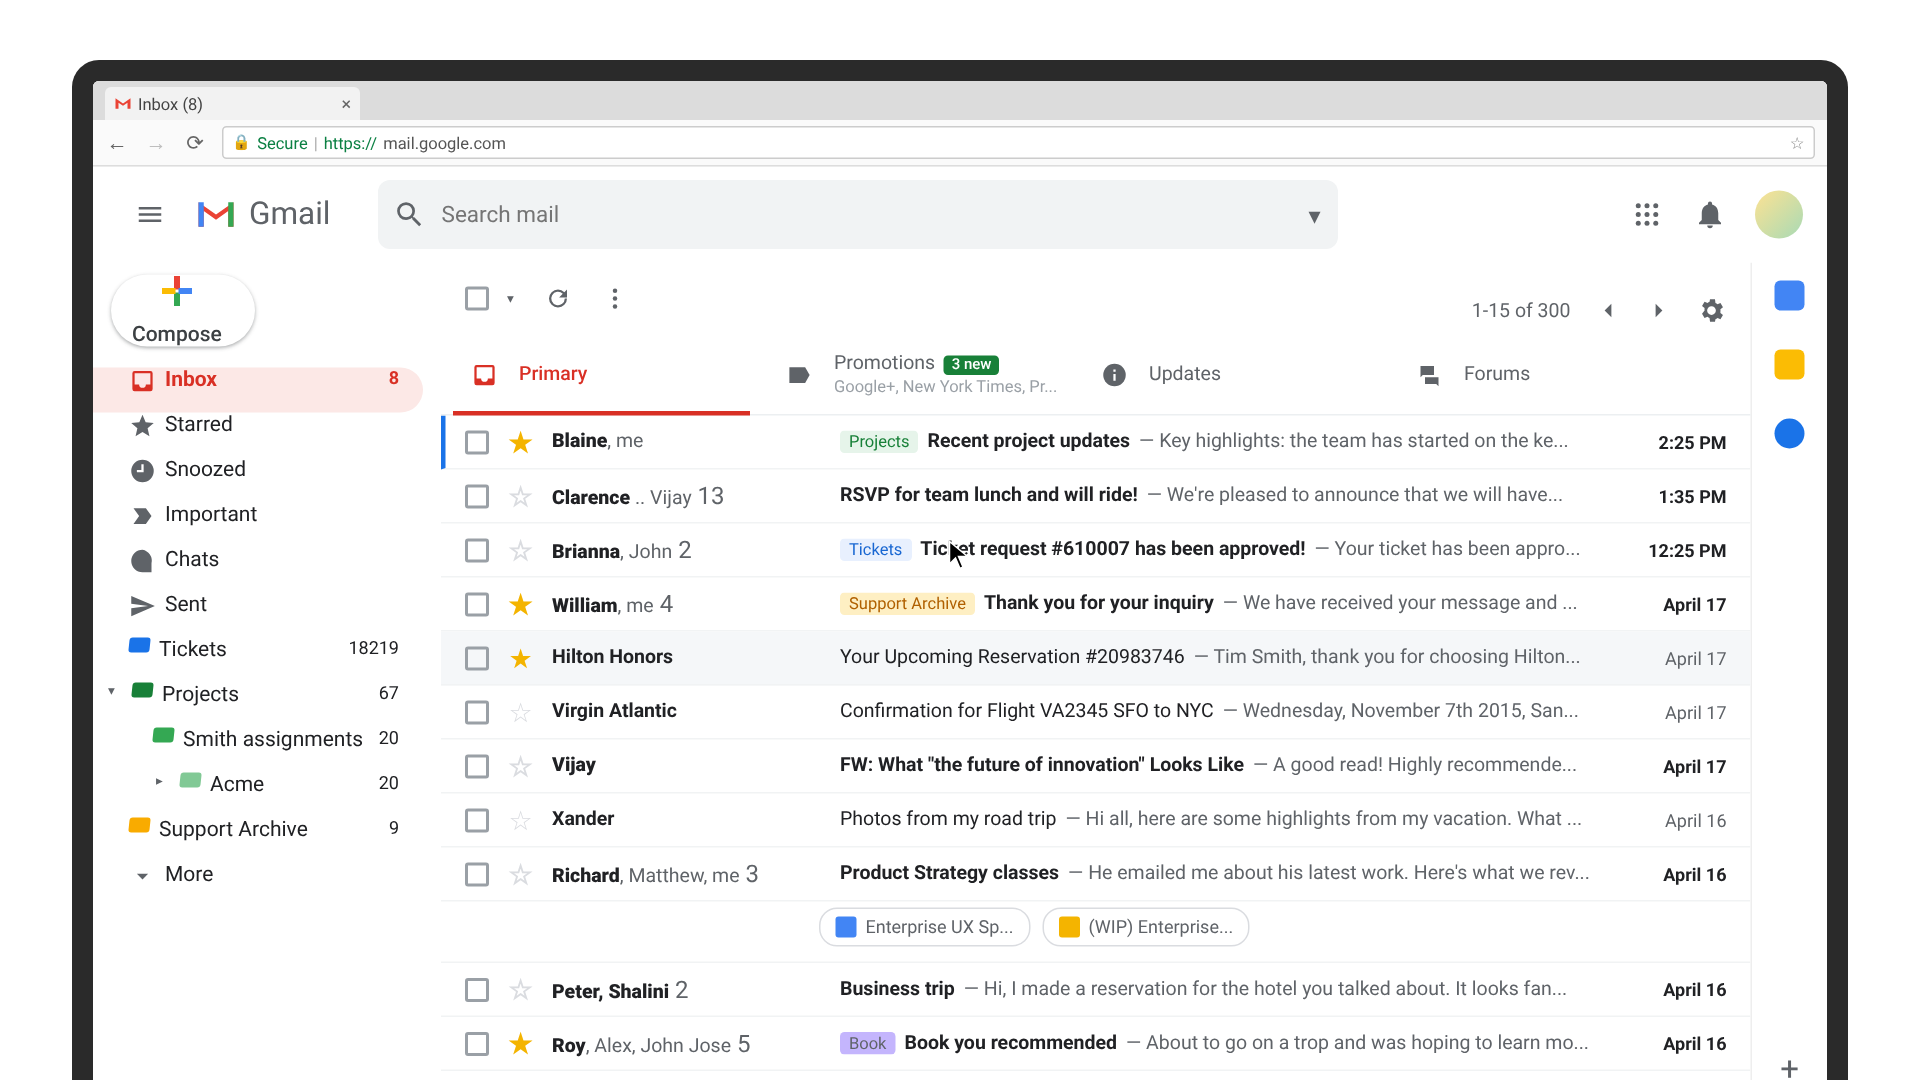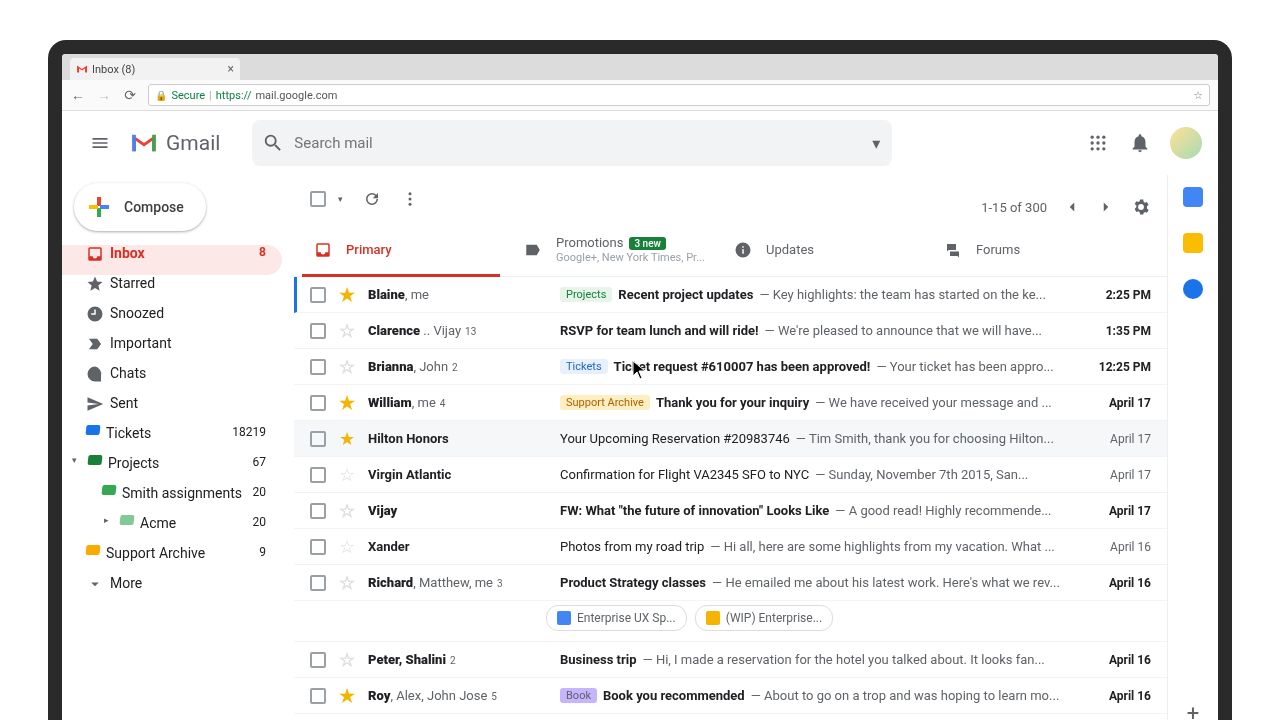--- a/index.html
+++ b/index.html
@@ -27,21 +27,21 @@
 .logo-text { font-size: 21px; color: #5f6368; font-weight: 400; }
 .search-box { flex: 0 0 640px; height: 46px; background: #f1f3f4; border-radius: 8px; display: flex; align-items: center; padding: 0 10px; color: #5f6368; position: relative; }
 .search-box input { border: none; background: transparent; flex: 1; font-size: 15px; color: #202124; outline: none; padding-left: 10px; }
 .search-box .dropdown { position: absolute; right: 12px; color: #5f6368; cursor: pointer; }
 .appbar-right { margin-left: auto; display: flex; align-items: center; gap: 18px; }
 .appbar-icon { color: #5f6368; width: 24px; height: 24px; display: flex; align-items: center; justify-content: center; cursor: pointer; }
 .avatar { width: 32px; height: 32px; border-radius: 50%; background: linear-gradient(135deg,#fde293,#a8dab5); cursor: pointer; }
 
 .body-row { flex: 1; display: flex; overflow: hidden; }
 .sidebar { width: 232px; padding-top: 8px; }
-.compose { margin: 0 0 14px 12px; height: 48px; padding: 0 22px 0 14px; border-radius: 24px; box-shadow: 0 1px 3px rgba(60,64,67,.3), 0 1px 2px rgba(60,64,67,.15); display: inline-flex; align-items: center; gap: 14px; background: #fff; cursor: pointer; font-size: 14px; color: #3c4043; font-weight: 500; }
+.compose { margin: 0 0 14px 12px; height: 48px; padding: 0 22px 0 14px; border-radius: 24px; box-shadow: 0 1px 3px rgba(60,64,67,.3), 0 1px 2px rgba(60,64,67,.15); display: inline-flex; align-items: center; gap: 14px; background: #fff; cursor: pointer; font-size: 14px; color: #3c4043; font-weight: 500; flex-direction: column; }
 .plus-icon { width: 22px; height: 22px; position: relative; }
 .plus-icon::before, .plus-icon::after { content: ''; position: absolute; background: #5f6368; }
 .plus-icon::before { left: 9px; top: 1px; width: 4px; height: 9px; background: #ea4335; }
 .plus-icon::after { left: 1px; top: 9px; width: 9px; height: 4px; background: #fbbc04; }
 .plus-icon .pb { position: absolute; left: 9px; top: 12px; width: 4px; height: 9px; background: #34a853; }
 .plus-icon .pr { position: absolute; left: 12px; top: 9px; width: 9px; height: 4px; background: #4285f4; }
 .nav-item { height: 30px; display: flex; align-items: flex-start; padding: 0 16px 0 24px; font-size: 14px; color: #202124; cursor: pointer; border-radius: 0 16px 16px 0; gap: 6px; margin-right: 12px; }
 .nav-item.active { background: #fce8e6; color: #d93025; font-weight: 700; }
 .nav-item .count { margin-left: auto; font-size: 12px; }
 .nav-item.active .count { color: #d93025; }
@@ -72,21 +72,21 @@
 .row { display: flex; align-items: center; height: 36px; padding: 0 16px; border-bottom: 1px solid #f1f3f4; font-size: 13px; gap: 12px; cursor: pointer; position: relative; }
 .row.unread { font-weight: 700; }
 .row.unread .snippet { font-weight: 400; }
 .row.sel { border-left: 3px solid #1a73e8; padding-left: 13px; }
 .row.hl { background: #f5f7f9; }
 .row .cb { width: 16px; height: 16px; border: 2px solid #9aa0a6; border-radius: 2px; flex-shrink: 0; }
 .row .star { color: #dadce0; font-size: 18px; flex-shrink: 0; width: 18px; text-align: center; }
 .row .star.on { color: #f4b400; }
 .row .sender { width: 180px; flex-shrink: 0; white-space: nowrap; overflow: hidden; text-overflow: ellipsis; color: #202124; }
 .row .sender .light { font-weight: 400; color: #5f6368; }
-.row .sender .n { font-weight: 400; color: #5f6368; font-size: 10px; margin-left: 4px; }
+.row .sender .n { font-weight: 400; color: #5f6368; font-size: 16px; margin-left: 4px; }
 .row .content { flex: 1; white-space: nowrap; overflow: hidden; text-overflow: ellipsis; color: #202124; display: flex; align-items: center; gap: 6px; }
 .row .tag { font-size: 11px; padding: 1px 6px; border-radius: 3px; font-weight: 400; flex-shrink: 0; }
 .row .subj { flex-shrink: 0; }
 .row .snippet { color: #5f6368; overflow: hidden; text-overflow: ellipsis; }
 .row .date { width: 66px; text-align: right; flex-shrink: 0; font-size: 12px; color: #5f6368; }
 .row.unread .date { color: #202124; font-weight: 700; }
 
 .attachments { padding: 4px 16px 10px 252px; display: flex; gap: 8px; border-bottom: 1px solid #f1f3f4; }
 .chip { border: 1px solid #dadce0; border-radius: 12px; height: 26px; display: flex; align-items: center; padding: 0 10px; font-size: 12px; color: #5f6368; gap: 6px; }
 .chip .ci { width: 14px; height: 14px; border-radius: 2px; }
@@ -409,21 +409,21 @@
                 <span class="snippet"> — Tim Smith, thank you for choosing Hilton...</span>
               </span>
     <span class="date">April 17</span>
             </div>
             <div class="row">
     <span class="cb"></span>
     <span class="star ">☆</span>
     <span class="sender"><b>Virgin Atlantic</b><span class="light"></span></span>
     <span class="content">
                 <span class="subj">Confirmation for Flight VA2345 SFO to NYC</span>
-                <span class="snippet"> — Sunday, November 7th 2015, San...</span>
+                <span class="snippet"> — Wednesday, November 7th 2015, San...</span>
               </span>
     <span class="date">April 17</span>
             </div>
             <div class="row unread">
     <span class="cb"></span>
     <span class="star ">☆</span>
     <span class="sender"><b>Vijay</b><span class="light"></span></span>
     <span class="content">
                 <span class="subj">FW: What "the future of innovation" Looks Like</span>
                 <span class="snippet"> — A good read! Highly recommende...</span>

